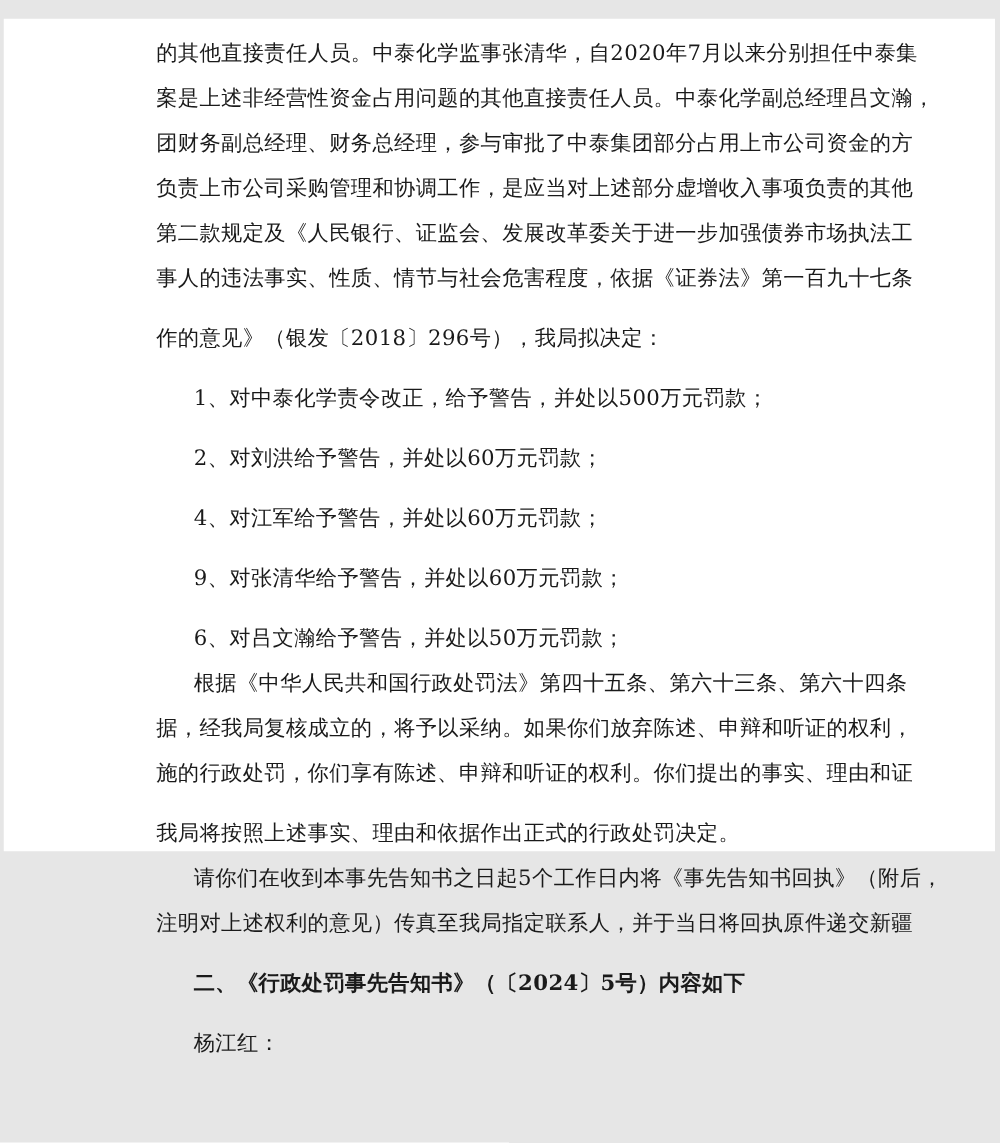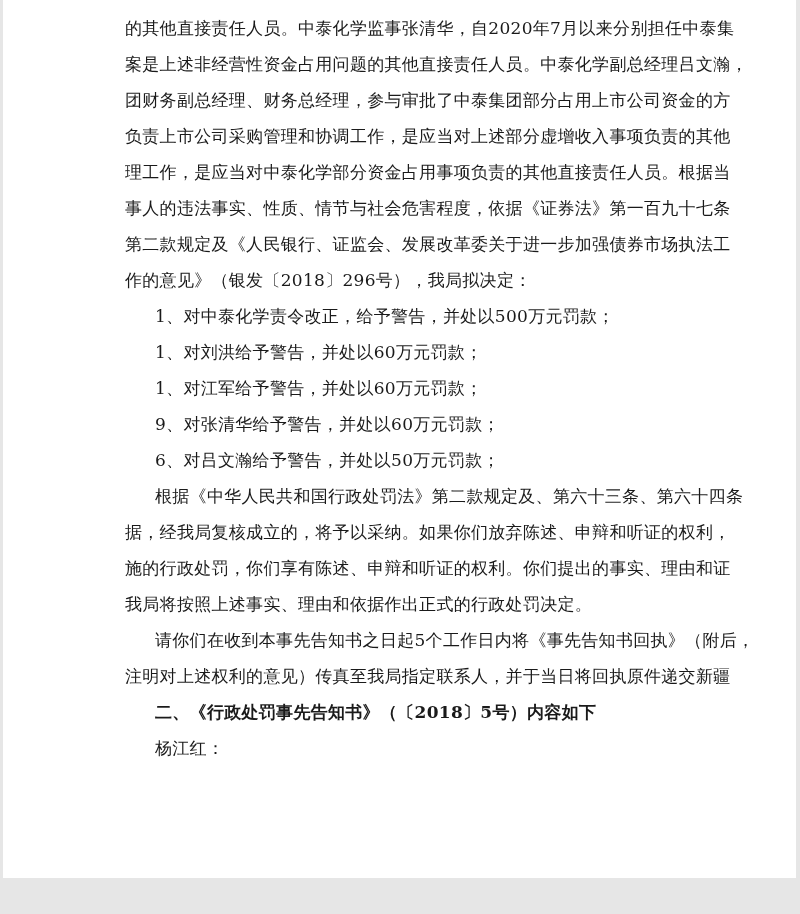--- a/index.html
+++ b/index.html
@@ -2,61 +2,60 @@
 <html><head>
   <meta charset="utf-8">
   <style>
     html, body { margin: 0; padding: 0; }
     body {
       width: 800px; height: 914px; overflow: hidden;
       background: #e6e6e6;
       font-family: "DejaVu Serif", "Liberation Serif", serif;
     }
     .page {
-      position: absolute; left: 3px; top: 0; width: 793px; height: 878px;
+      position: absolute; left: 3px; top: 15px; width: 793px; height: 666px;
       background: #ffffff;
     }
     .content {
       position: absolute; left: 122px; top: 10px; width: 558px;
       color: #1a1a1a; font-size: 17px;
     }
     .line {
       height: 36px; line-height: 36px; white-space: nowrap;
       text-align: justify; text-align-last: justify; letter-spacing: 0.3px;
     }
-    .line.last { text-align-last: left; }
+    .line.last { text-align-last: left; margin-top: 12px; }
     .line.indent { padding-left: 30px; }
     .line.bold { font-weight: bold; }
   </style>
 </head>
 <body>
 
 <div class="page">
   <div class="content">
 
     <div class="line">的其他直接责任人员。中泰化学监事张清华，自2020年7月以来分别担任中泰集</div>
     <div class="line">案是上述非经营性资金占用问题的其他直接责任人员。中泰化学副总经理吕文瀚，</div>
     <div class="line">团财务副总经理、财务总经理，参与审批了中泰集团部分占用上市公司资金的方</div>
     <div class="line">负责上市公司采购管理和协调工作，是应当对上述部分虚增收入事项负责的其他</div>
-    <div class="line">理工作，是应当对中泰化学部分资金占用事项负责的其他直接责任人员。根据当</div>
+    <div class="line">第二款规定及《人民银行、证监会、发展改革委关于进一步加强债券市场执法工</div>
     <div class="line">事人的违法事实、性质、情节与社会危害程度，依据《证券法》第一百九十七条</div>
-    <div class="line">第二款规定及《人民银行、证监会、发展改革委关于进一步加强债券市场执法工</div>
     <div class="line last">作的意见》（银发〔2018〕296号），我局拟决定：</div>
 
     <div class="line indent last">1、对中泰化学责令改正，给予警告，并处以500万元罚款；</div>
-    <div class="line indent last">1、对刘洪给予警告，并处以60万元罚款；</div>
-    <div class="line indent last">1、对江军给予警告，并处以60万元罚款；</div>
+    <div class="line indent last">2、对刘洪给予警告，并处以60万元罚款；</div>
+    <div class="line indent last">4、对江军给予警告，并处以60万元罚款；</div>
     <div class="line indent last">9、对张清华给予警告，并处以60万元罚款；</div>
     <div class="line indent last">6、对吕文瀚给予警告，并处以50万元罚款；</div>
 
-    <div class="line indent">根据《中华人民共和国行政处罚法》第二款规定及、第六十三条、第六十四条</div>
+    <div class="line indent">根据《中华人民共和国行政处罚法》第四十五条、第六十三条、第六十四条</div>
     <div class="line">据，经我局复核成立的，将予以采纳。如果你们放弃陈述、申辩和听证的权利，</div>
     <div class="line">施的行政处罚，你们享有陈述、申辩和听证的权利。你们提出的事实、理由和证</div>
     <div class="line last">我局将按照上述事实、理由和依据作出正式的行政处罚决定。</div>
 
     <div class="line indent">请你们在收到本事先告知书之日起5个工作日内将《事先告知书回执》（附后，</div>
     <div class="line">注明对上述权利的意见）传真至我局指定联系人，并于当日将回执原件递交新疆</div>
 
-    <div class="line indent bold last">二、《行政处罚事先告知书》（〔2018〕5号）内容如下</div>
+    <div class="line indent bold last">二、《行政处罚事先告知书》（〔2024〕5号）内容如下</div>
 
     <div class="line indent last">杨江红：</div>
   </div>
 </div>
 
 </body></html>

